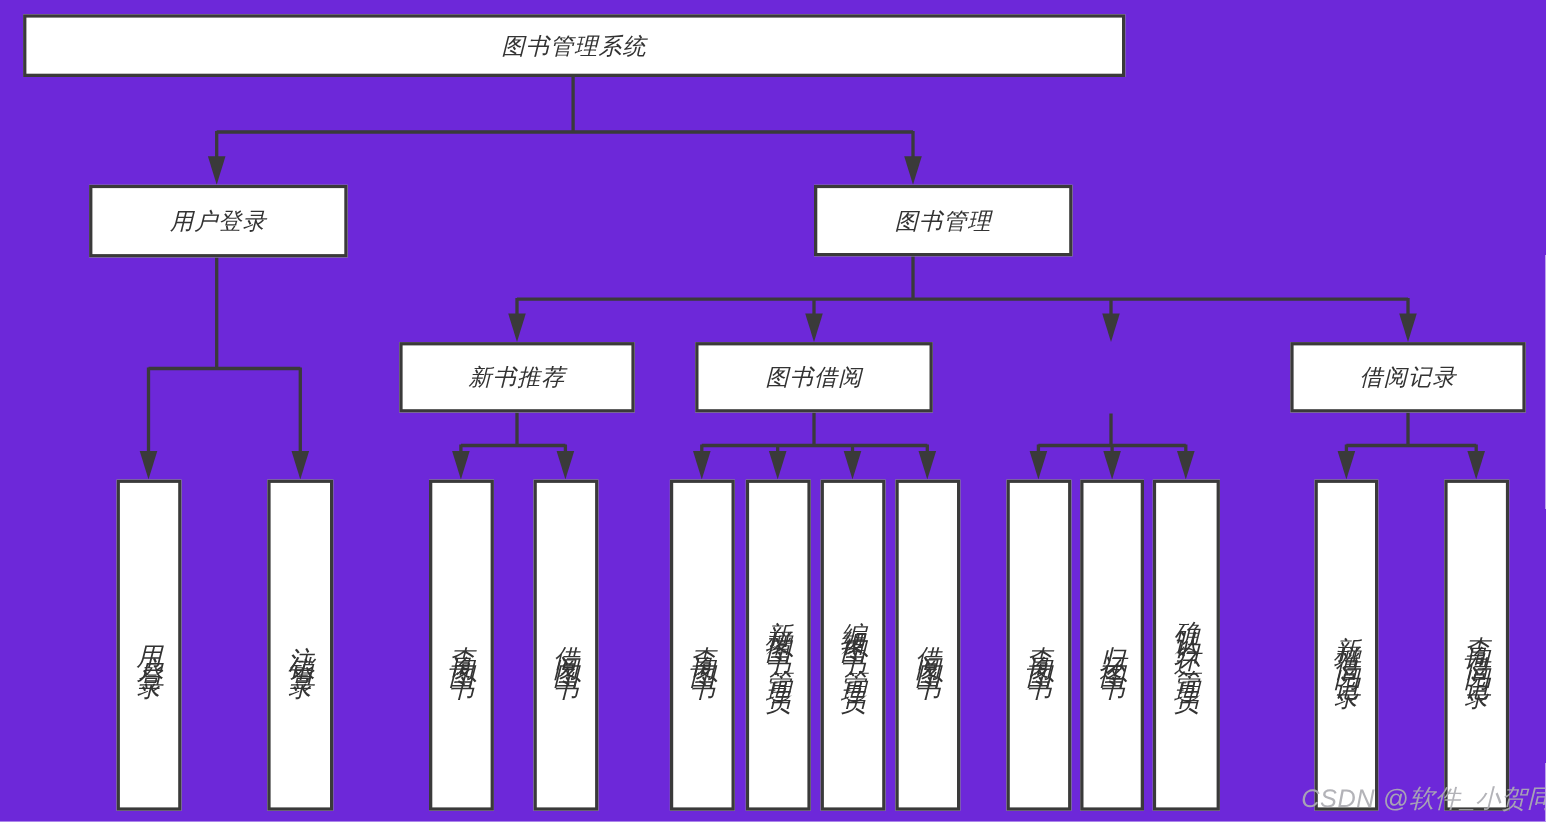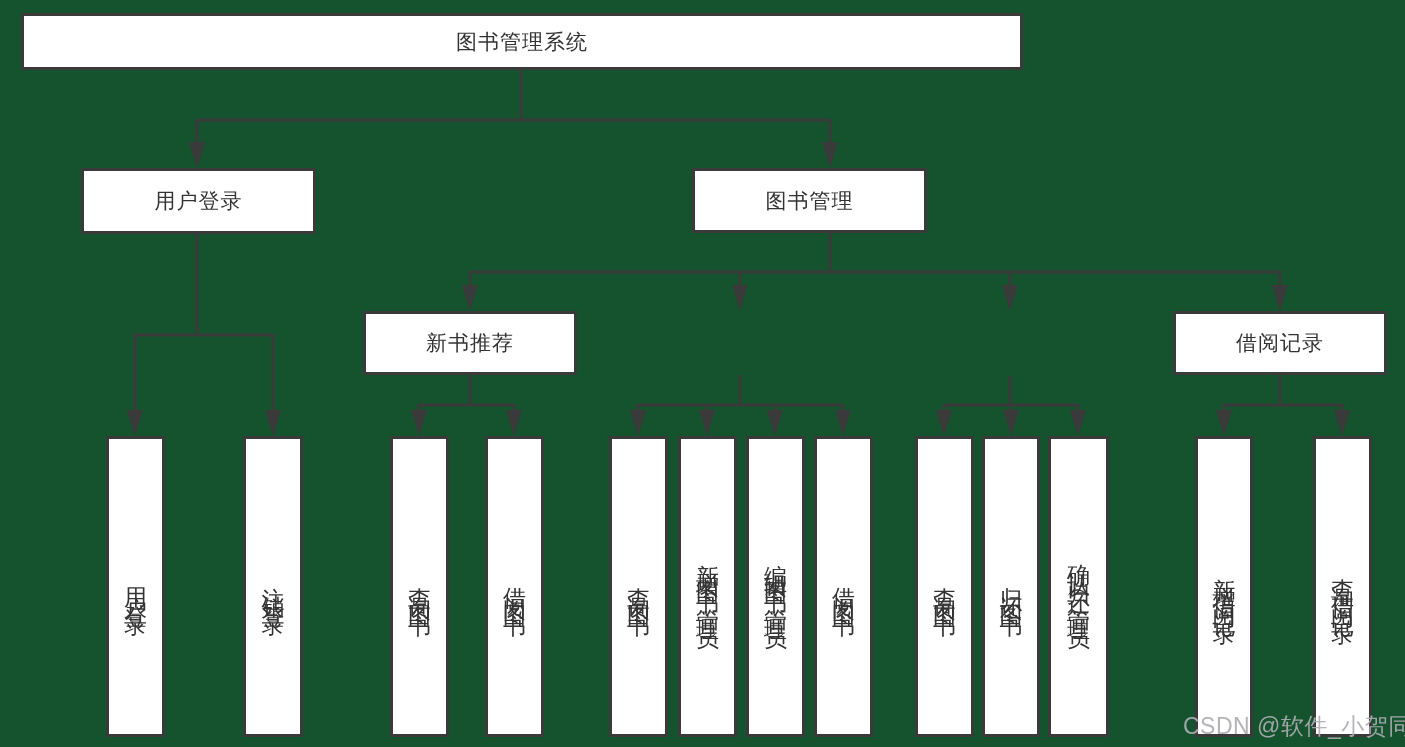--- a/index.html
+++ b/index.html
@@ -1,18 +1,19 @@
 <!DOCTYPE html>
 <html><head>
 <meta charset="utf-8">
 <style>
   html,body{margin:0;padding:0;background:#fff;}
   .canvas{
-    position:relative;width:1405px;height:747px;background:#14532d;overflow:hidden;
+    position:relative;width:1405px;height:747px;background:#6d28d9;overflow:hidden;
     font-family:"Liberation Sans",sans-serif;
+    font-style:italic;
   }
   .wires{position:absolute;left:0;top:0;width:1405px;height:747px;}
   .box{
     position:absolute;box-sizing:border-box;background:#fff;
     border:3px solid #3a3a3a;display:flex;align-items:center;justify-content:center;
     color:#333;z-index:2;
   }
   .hlabel{font-size:21px;letter-spacing:1px;white-space:nowrap;}
   .leaf{top:436px;height:301px;}
   .vtext{
@@ -69,26 +70,29 @@
     </g>
   </svg>
 
   <div class="box" style="left:21px;top:13px;width:1002px;height:57px;">
     <span class="hlabel">图书管理系统</span>
   </div>
 
   <div class="box" style="left:81px;top:168px;width:235px;height:66px;">
     <span class="hlabel">用户登录</span>
   </div>
-  <div class="box" style="left:692px;top:168px;width:235px;height:65px;">
+  <div class="box" style="left:740px;top:168px;width:235px;height:65px;">
     <span class="hlabel">图书管理</span>
   </div>
 
   <div class="box" style="left:363px;top:311px;width:214px;height:64px;justify-content:center;">
     <span class="hlabel">新书推荐</span>
+  </div>
+  <div class="box" style="left:632px;top:311px;width:216px;height:64px;">
+    <span class="hlabel">图书借阅</span>
   </div>
   <div class="box" style="left:1173px;top:311px;width:214px;height:64px;">
     <span class="hlabel">借阅记录</span>
   </div>
 
   <div class="box leaf" style="left:106px;width:59px;">
     <span class="vtext">用户登录</span>
   </div>
   <div class="box leaf" style="left:243px;width:60px;">
     <span class="vtext">注销登录</span>

